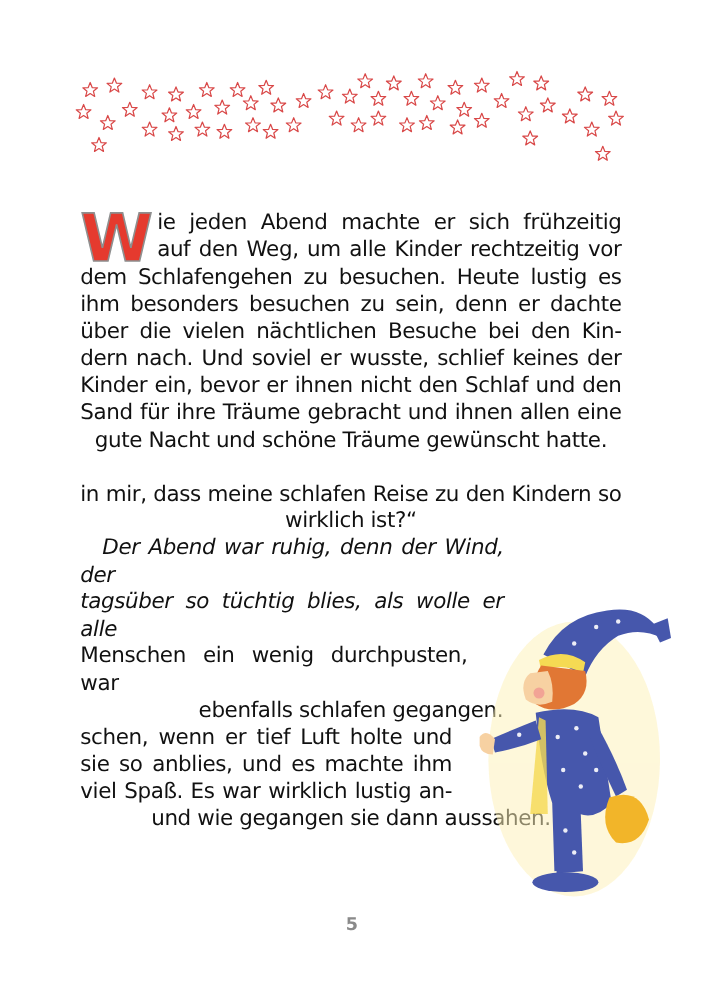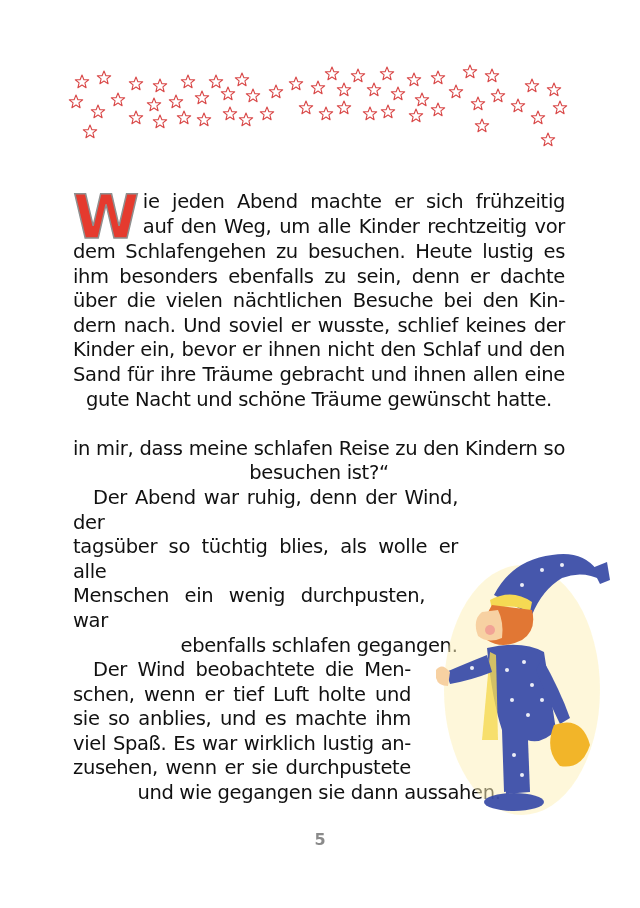--- a/index.html
+++ b/index.html
@@ -9,21 +9,21 @@
     .text { position:absolute; left:73px; top:190px; width:492px;
             font-size:19.5px; line-height:24.6px; letter-spacing:-0.35px; }
     .text p { margin:0; }
     .just { text-align:justify; text-align-last:justify; }
     .noj { text-align:center; }
     .dropcap { float:left; font-family:"DejaVu Sans", sans-serif; font-weight:bold;
                font-size:60px; line-height:50px; color:#e53a2e;
                -webkit-text-stroke:1.5px #8f8f8f; margin:2px 4px 0 0; height:48px; }
     .gap { height:24.6px; }
     .indent { text-indent:20px; }
-    .narrow { width:385px; }
+    .narrow { width:385px;font-style:italic; }
     .narrow2 { width:352px; }
     .figure { position:absolute; left:432px; top:540px; width:180px; height:280px; }
     .pagenum { position:absolute; left:0; width:640px; top:830px; text-align:center;
                font-family:"DejaVu Sans", sans-serif; font-weight:bold; font-size:16px; color:#8a8a8a; }
   </style>
 </head>
 <body>
 
 <svg class="stars" viewBox="0 0 520 100">
   <defs>
@@ -86,44 +86,42 @@
       <use href="#st" x="500" y="48"></use>
   </g>
 </svg>
 
 <div class="text">
   <p>
     <span class="dropcap">W</span>
     <span class="just" style="display:block">ie jeden Abend machte er sich frühzeitig</span>
     <span class="just" style="display:block">auf den Weg, um alle Kinder rechtzeitig vor</span>
     <span class="just" style="display:block;clear:both">dem Schlafengehen zu besuchen. Heute lustig es</span>
-    <span class="just" style="display:block">ihm besonders ebenfalls zu sein, denn er dachte</span>
+    <span class="just" style="display:block">ihm besonders besuchen zu sein, denn er dachte</span>
     <span class="just" style="display:block">über die vielen nächtlichen Besuche bei den Kin-</span>
     <span class="just" style="display:block">dern nach. Und soviel er wusste, schlief keines der</span>
     <span class="just" style="display:block">Kinder ein, bevor er ihnen nicht den Schlaf und den</span>
     <span class="just" style="display:block">Sand für ihre Träume gebracht und ihnen allen eine</span>
     <span class="noj" style="display:block">gute Nacht und schöne Träume gewünscht hatte.</span>
   </p>
   <div class="gap"></div>
   <p>
     <span class="just" style="display:block">in mir, dass meine schlafen Reise zu den Kindern so</span>
-    <span class="noj" style="display:block">besuchen ist?“</span>
+    <span class="noj" style="display:block">wirklich ist?“</span>
   </p>
   <p>
     <span class="just narrow indent" style="display:block">Der Abend war ruhig, denn der Wind, der</span>
     <span class="just narrow" style="display:block">tagsüber so tüchtig blies, als wolle er alle</span>
     <span class="just narrow2" style="display:block">Menschen ein wenig durchpusten, war</span>
     <span class="noj" style="display:block">ebenfalls schlafen gegangen.</span>
   </p>
   <p>
-    <span class="just narrow2 indent" style="display:block;width:338px">Der Wind beobachtete die Men-</span>
     <span class="just narrow2" style="display:block;width:338px">schen, wenn er tief Luft holte und</span>
     <span class="just narrow2" style="display:block;width:338px">sie so anblies, und es machte ihm</span>
     <span class="just narrow2" style="display:block;width:338px">viel Spaß. Es war wirklich lustig an-</span>
-    <span class="just narrow2" style="display:block;width:338px">zusehen, wenn er sie durchpustete</span>
     <span class="noj" style="display:block">und wie gegangen sie dann aussahen.</span>
   </p>
 </div>
 
 <svg class="figure" viewBox="0 0 180 280">
   <g opacity="0.95">
     <ellipse cx="90" cy="150" rx="78" ry="125" fill="#fdf1b8" opacity="0.55"></ellipse>
 
     <path d="M62 55 Q80 20 120 15 Q150 10 165 30 L170 40 Q150 30 130 38 Q110 50 100 75 Z" fill="#3d4fa8"></path>
     <path d="M160 28 L175 22 L178 40 L168 44 Z" fill="#3d4fa8"></path>

